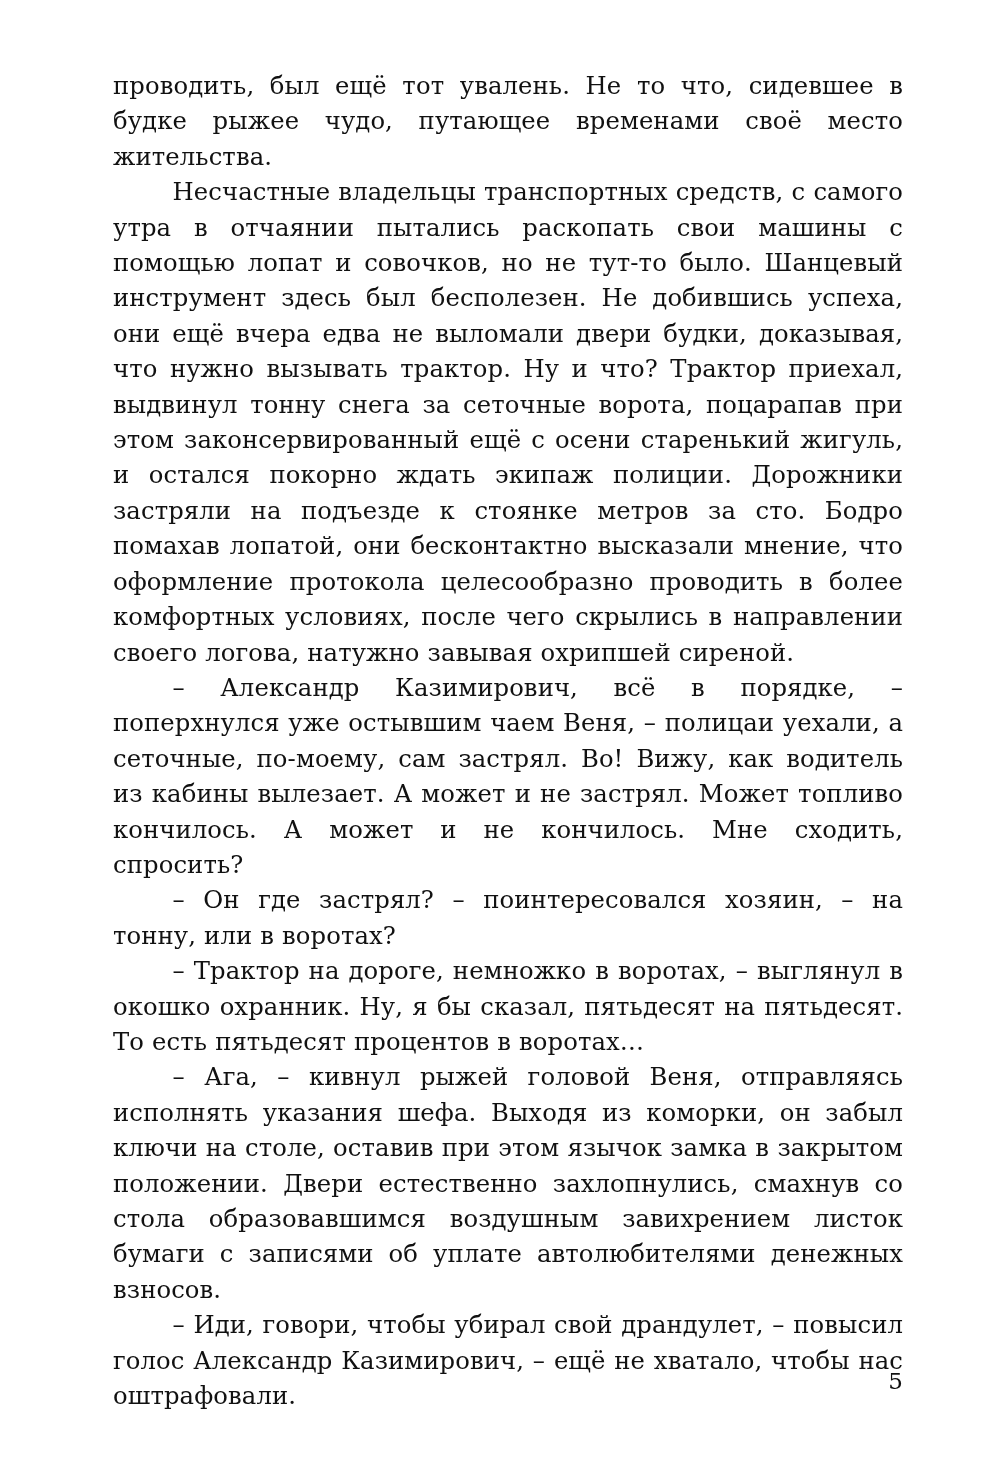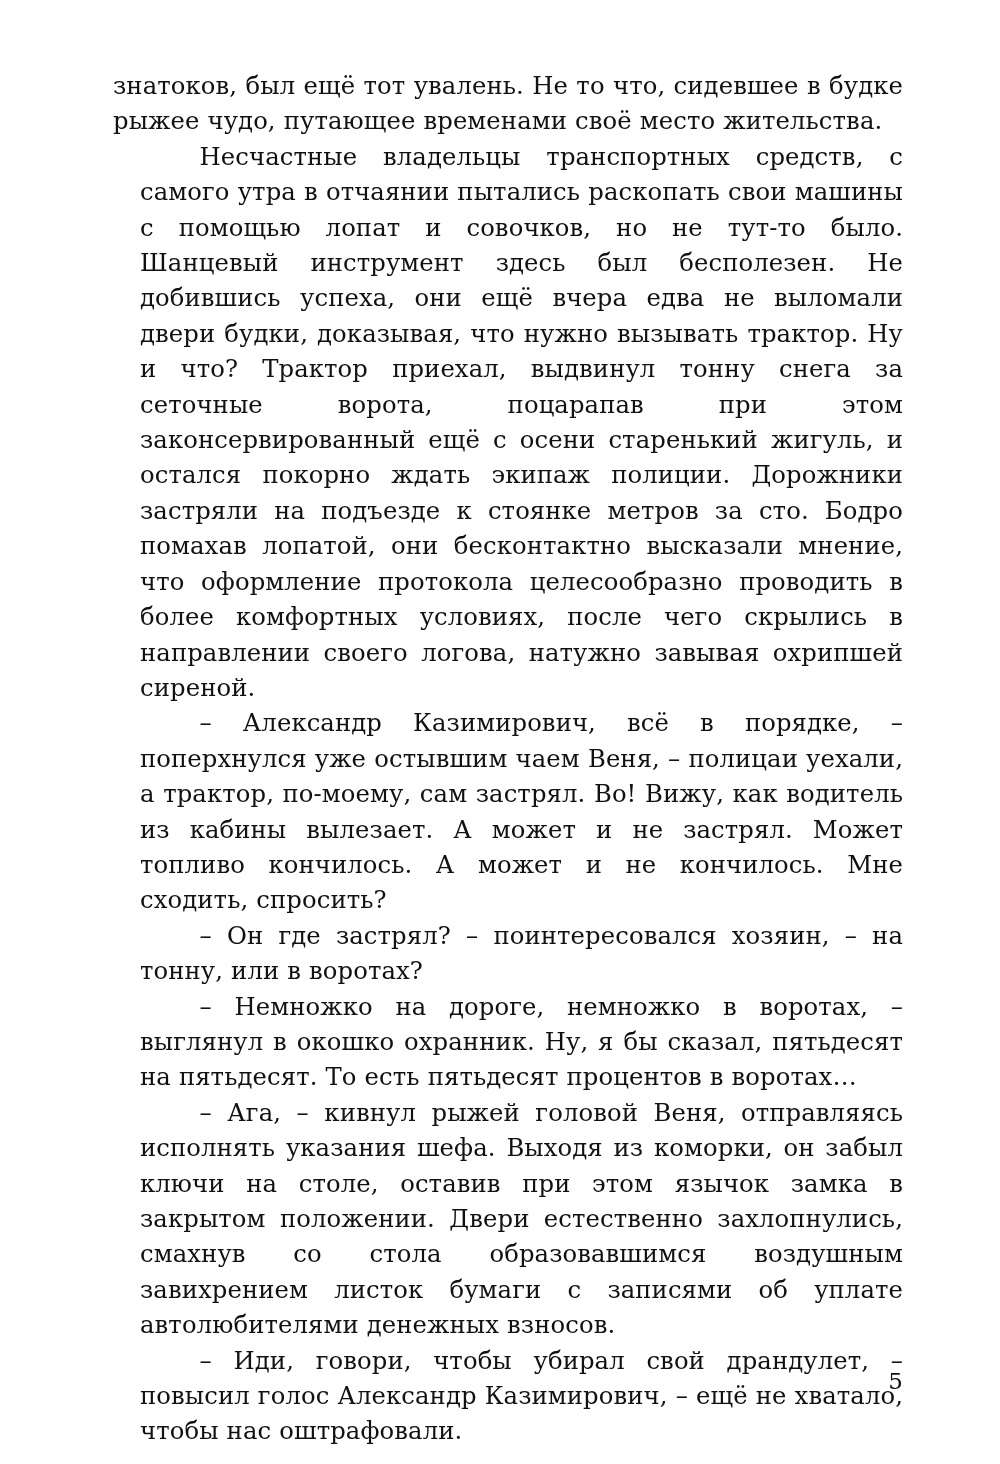--- a/index.html
+++ b/index.html
@@ -34,45 +34,44 @@
     line-height: 35.4px;
     text-align: justify;
     text-justify: inter-word;
     letter-spacing: 0.1px;
     word-spacing: 0.2px;
     color: #111111;
     hyphens: manual;
   }
   p.para.indent {
     text-indent: 2.45em;
-    margin-left: 27px;
   }
   p.para.first {
     text-indent: 0;
   }
   .page-number {
     position: absolute;
     right: 97px;
     top: 1367px;
     font-size: 23px;
     line-height: 28px;
     color: #111111;
     font-family: "DejaVu Serif", "Liberation Serif", serif;
   }
 </style>
 </head>
 <body>
 
 <div class="page">
 
   <div class="text-block">
-    <p class="para first">знатоков, был ещё тот увалень. Не то что, сидевшее в будке рыжее чудо, путающее временами своё место жительства.</p>
+    <p class="para first">проводить, был ещё тот увалень. Не то что, сидевшее в будке рыжее чудо, путающее временами своё место жительства.</p>
     <p class="para indent">Несчастные владельцы транспортных средств, с самого утра в отчаянии пытались раскопать свои машины с помощью лопат и совочков, но не тут-то было. Шанцевый инструмент здесь был бесполезен. Не добившись успеха, они ещё вчера едва не выломали двери будки, доказывая, что нужно вызывать трактор. Ну и что? Трактор приехал, выдвинул тонну снега за сеточные ворота, поцарапав при этом законсервированный ещё с осени старенький жигуль, и остался покорно ждать экипаж полиции. Дорожники застряли на подъезде к стоянке метров за сто. Бодро помахав лопатой, они бесконтактно высказали мнение, что оформление протокола целесообразно проводить в более комфортных условиях, после чего скрылись в направлении своего логова, натужно завывая охрипшей сиреной.</p>
-    <p class="para indent">– Александр Казимирович, всё в порядке, – поперхнулся уже остывшим чаем Веня, – полицаи уехали, а трактор, по-моему, сам застрял. Во! Вижу, как водитель из кабины вылезает. А может и не застрял. Может топливо кончилось. А может и не кончилось. Мне сходить, спросить?</p>
+    <p class="para indent">– Александр Казимирович, всё в порядке, – поперхнулся уже остывшим чаем Веня, – полицаи уехали, а сеточные, по-моему, сам застрял. Во! Вижу, как водитель из кабины вылезает. А может и не застрял. Может топливо кончилось. А может и не кончилось. Мне сходить, спросить?</p>
     <p class="para indent">– Он где застрял? – поинтересовался хозяин, – на тонну, или в воротах?</p>
-    <p class="para indent">– Немножко на дороге, немножко в воротах, – выглянул в окошко охранник. Ну, я бы сказал, пятьдесят на пятьдесят. То есть пятьдесят процентов в воротах…</p>
+    <p class="para indent">– Трактор на дороге, немножко в воротах, – выглянул в окошко охранник. Ну, я бы сказал, пятьдесят на пятьдесят. То есть пятьдесят процентов в воротах…</p>
     <p class="para indent">– Ага, – кивнул рыжей головой Веня, отправляясь исполнять указания шефа. Выходя из коморки, он забыл ключи на столе, оставив при этом язычок замка в закрытом положении. Двери естественно захлопнулись, смахнув со стола образовавшимся воздушным завихрением листок бумаги с записями об уплате автолюбителями денежных взносов.</p>
     <p class="para indent">– Иди, говори, чтобы убирал свой драндулет, – повысил голос Александр Казимирович, – ещё не хватало, чтобы нас оштрафовали.</p>
   </div>
 
   <div class="page-number">5</div>
 
 </div>
 
 </body></html>

